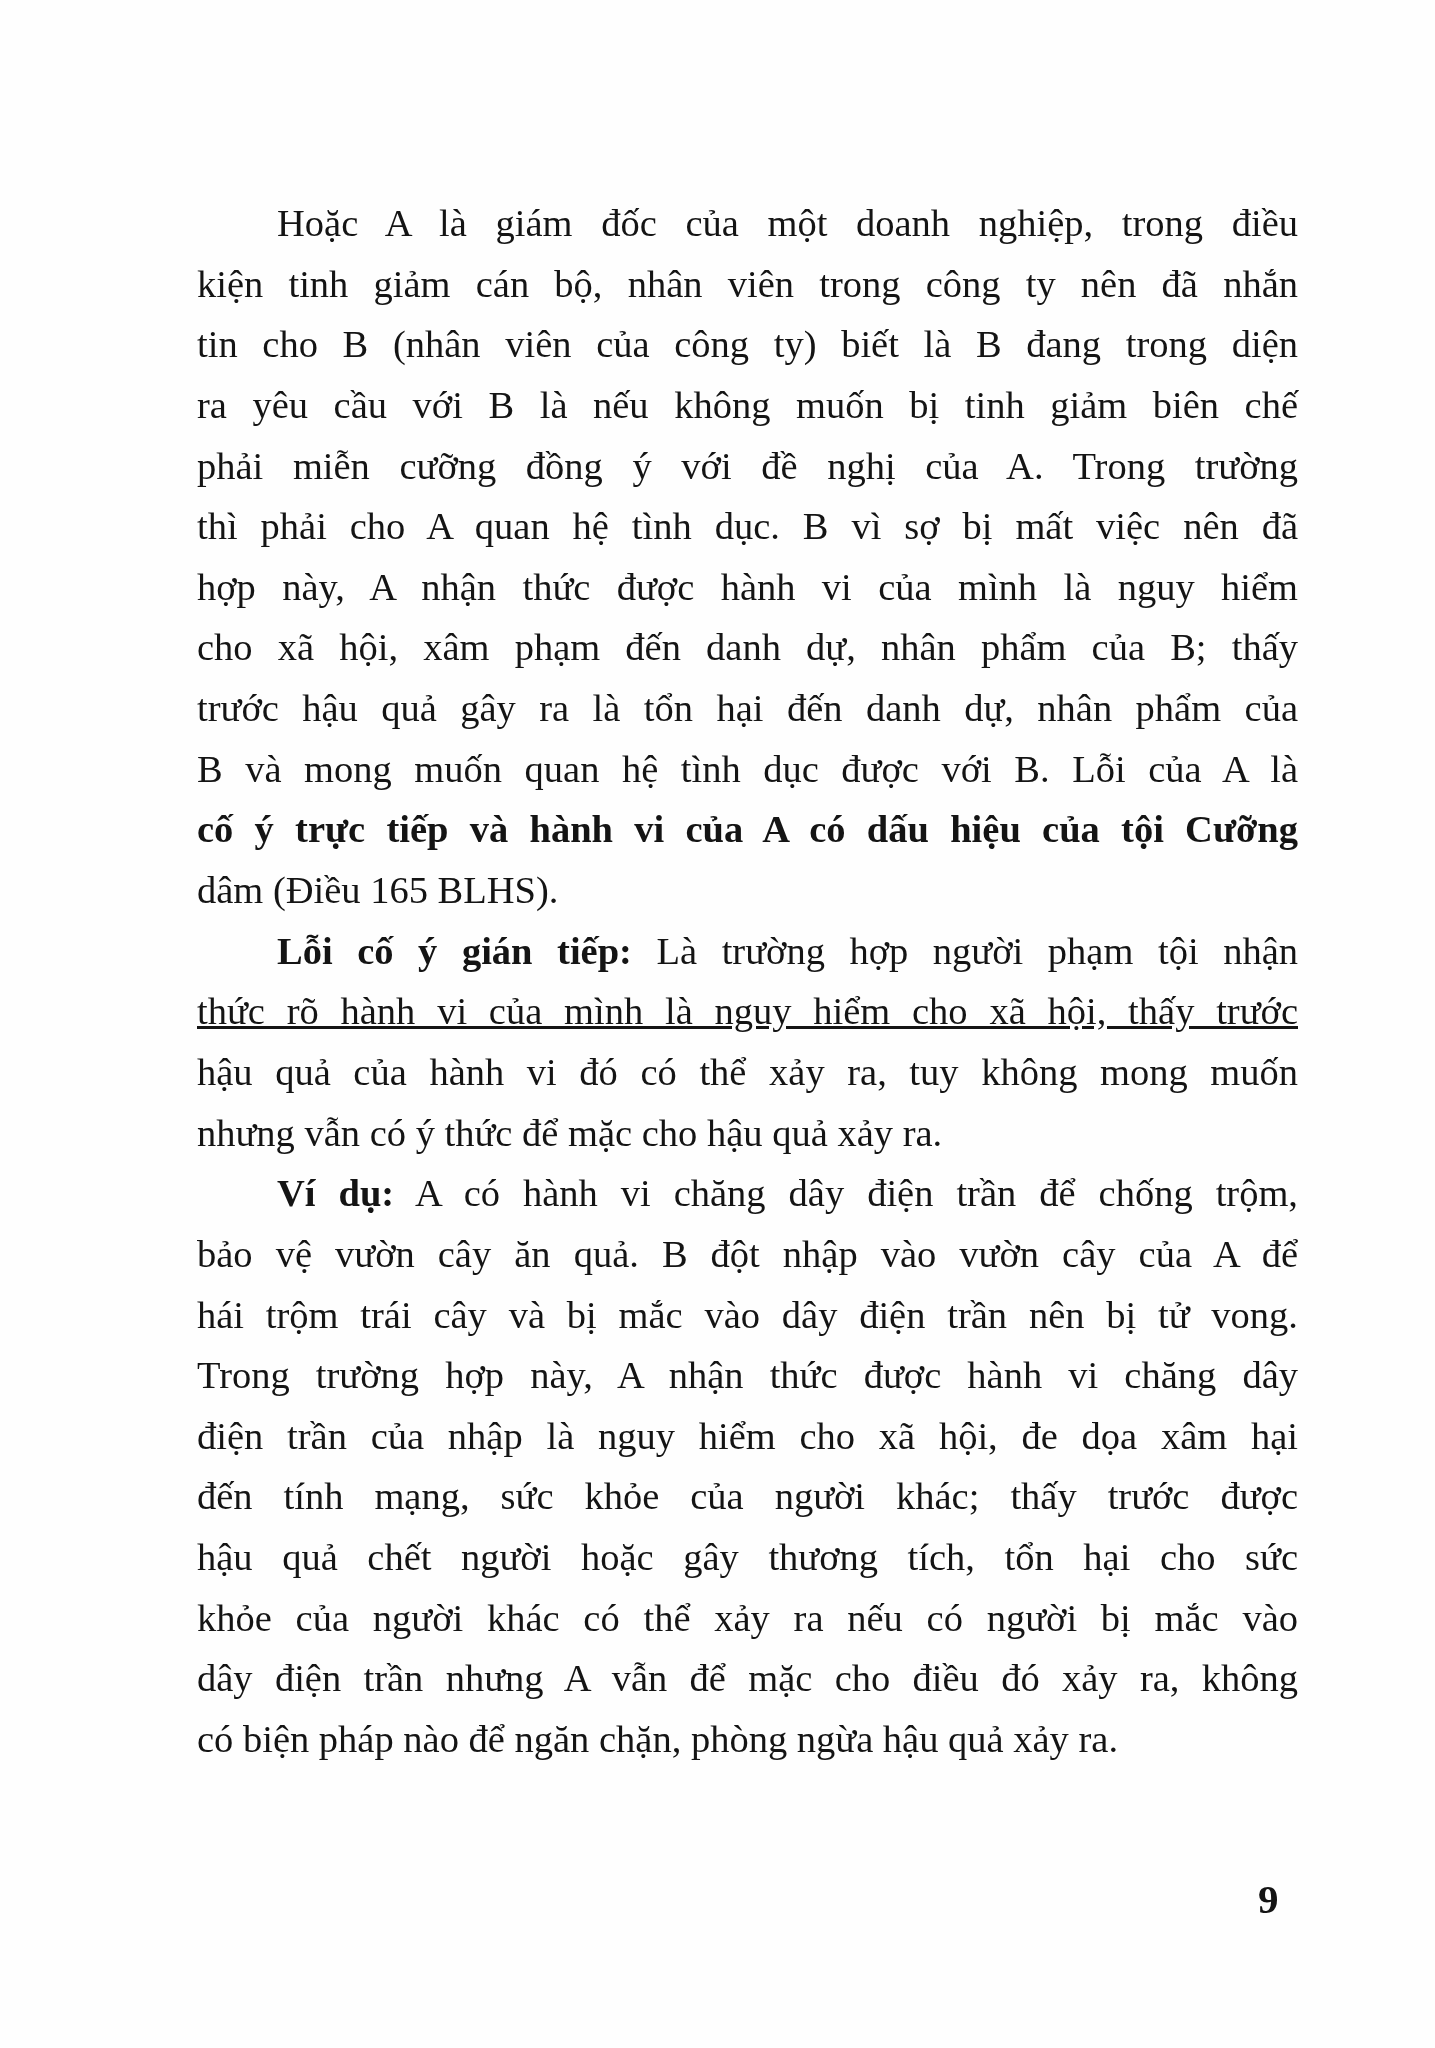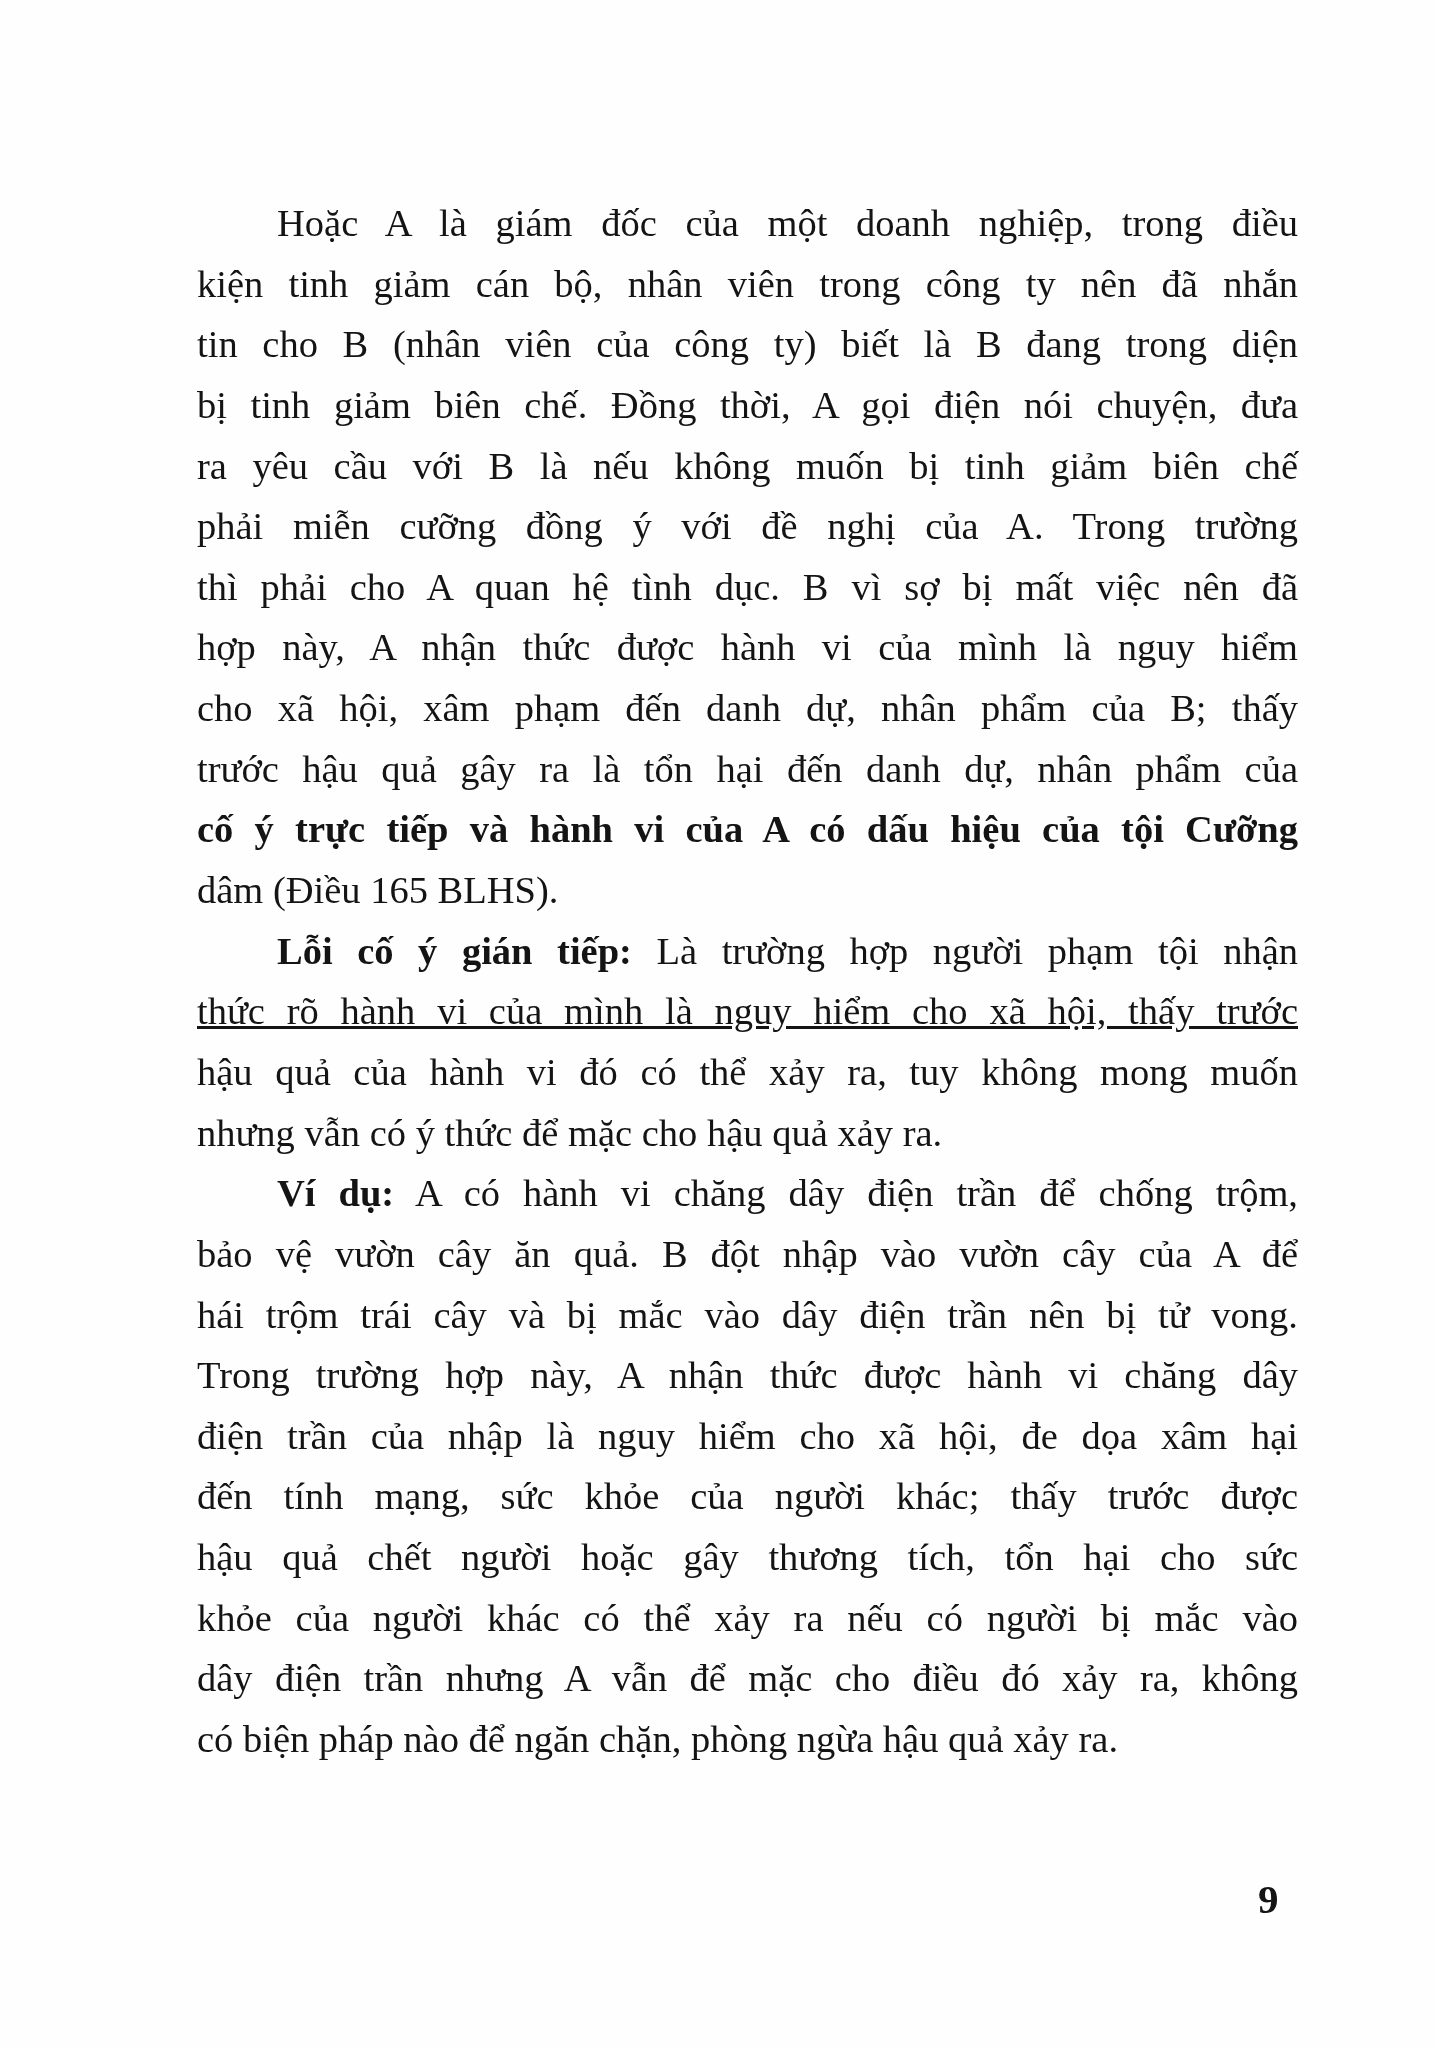--- a/index.html
+++ b/index.html
@@ -59,27 +59,27 @@
 </head>
 <body>
 
 <div class="page">
   <div class="text-block">
 
     <div>
       <span class="line indent" style="white-space: normal; display: block; width: 1101px; box-sizing: border-box;">Hoặc A là giám đốc của một doanh nghiệp, trong điều</span>
       <span class="line" style="white-space: normal; display: block; width: 1101px; box-sizing: border-box;">kiện tinh giảm cán bộ, nhân viên trong công ty nên đã nhắn</span>
       <span class="line" style="white-space: normal; display: block; width: 1101px; box-sizing: border-box;">tin cho B (nhân viên của công ty) biết là B đang trong diện</span>
-      <span class="line" style="white-space: normal; display: block; width: 1101px; box-sizing: border-box;">bị tinh giảm biên chế. Đồng thời, A gọi điện nói chuyện, đưa</span>
       <span class="line" style="white-space: normal; display: block; width: 1101px; box-sizing: border-box;">ra yêu cầu với B là nếu không muốn bị tinh giảm biên chế</span>
       <span class="line" style="white-space: normal; display: block; width: 1101px; box-sizing: border-box;">phải miễn cưỡng đồng ý với đề nghị của A. Trong trường</span>
       <span class="line" style="white-space: normal; display: block; width: 1101px; box-sizing: border-box;">thì phải cho A quan hệ tình dục. B vì sợ bị mất việc nên đã</span>
       <span class="line" style="white-space: normal; display: block; width: 1101px; box-sizing: border-box;">hợp này, A nhận thức được hành vi của mình là nguy hiểm</span>
       <span class="line" style="white-space: normal; display: block; width: 1101px; box-sizing: border-box;">cho xã hội, xâm phạm đến danh dự, nhân phẩm của B; thấy</span>
       <span class="line" style="white-space: normal; display: block; width: 1101px; box-sizing: border-box;">trước hậu quả gây ra là tổn hại đến danh dự, nhân phẩm của</span>
+      <span class="line" style="white-space: normal; display: block; width: 1101px; box-sizing: border-box;">B và mong muốn quan hệ tình dục được với B. Lỗi của A là</span>
       <span class="line" style="white-space: normal; display: block; width: 1101px; box-sizing: border-box; font-weight: bold;">cố ý trực tiếp và hành vi của A có dấu hiệu của tội Cưỡng</span>
       <span class="line last" style="white-space: nowrap; display: block;">dâm (Điều 165 BLHS).</span>
     </div>
 
     <div>
       <span class="line indent" style="white-space: normal; display: block; width: 1101px; box-sizing: border-box;"><span class="b">Lỗi cố ý gián tiếp:</span><span> Là trường hợp người phạm tội nhận</span></span>
       <span class="line" style="white-space: normal; display: block; width: 1101px; box-sizing: border-box; text-decoration: underline;">thức rõ hành vi của mình là nguy hiểm cho xã hội, thấy trước</span>
       <span class="line" style="white-space: normal; display: block; width: 1101px; box-sizing: border-box;">hậu quả của hành vi đó có thể xảy ra, tuy không mong muốn</span>
       <span class="line last" style="white-space: nowrap; display: block;">nhưng vẫn có ý thức để mặc cho hậu quả xảy ra.</span>
     </div>

